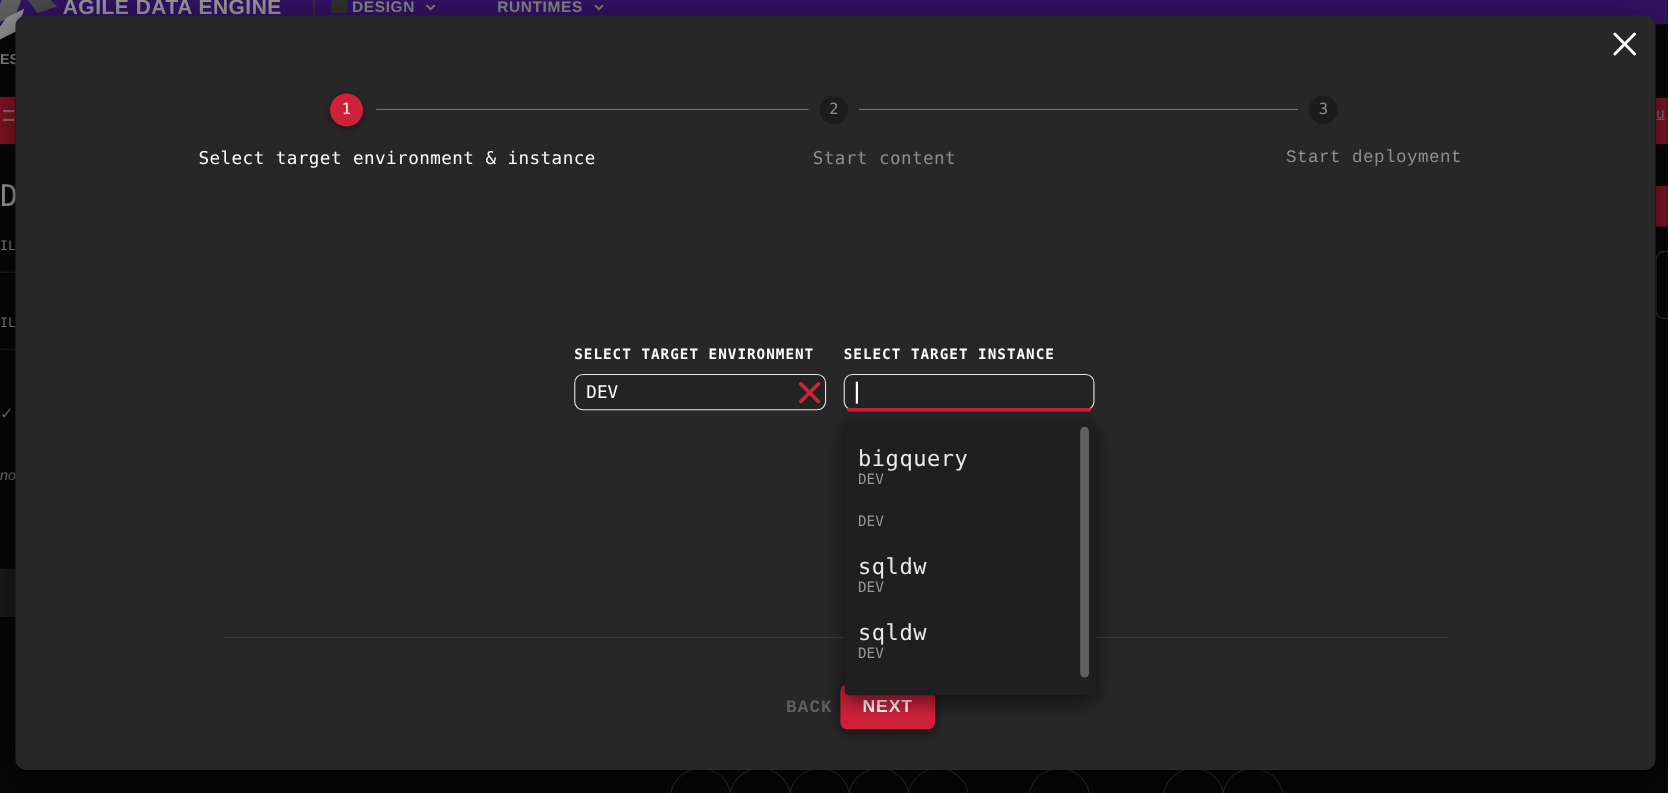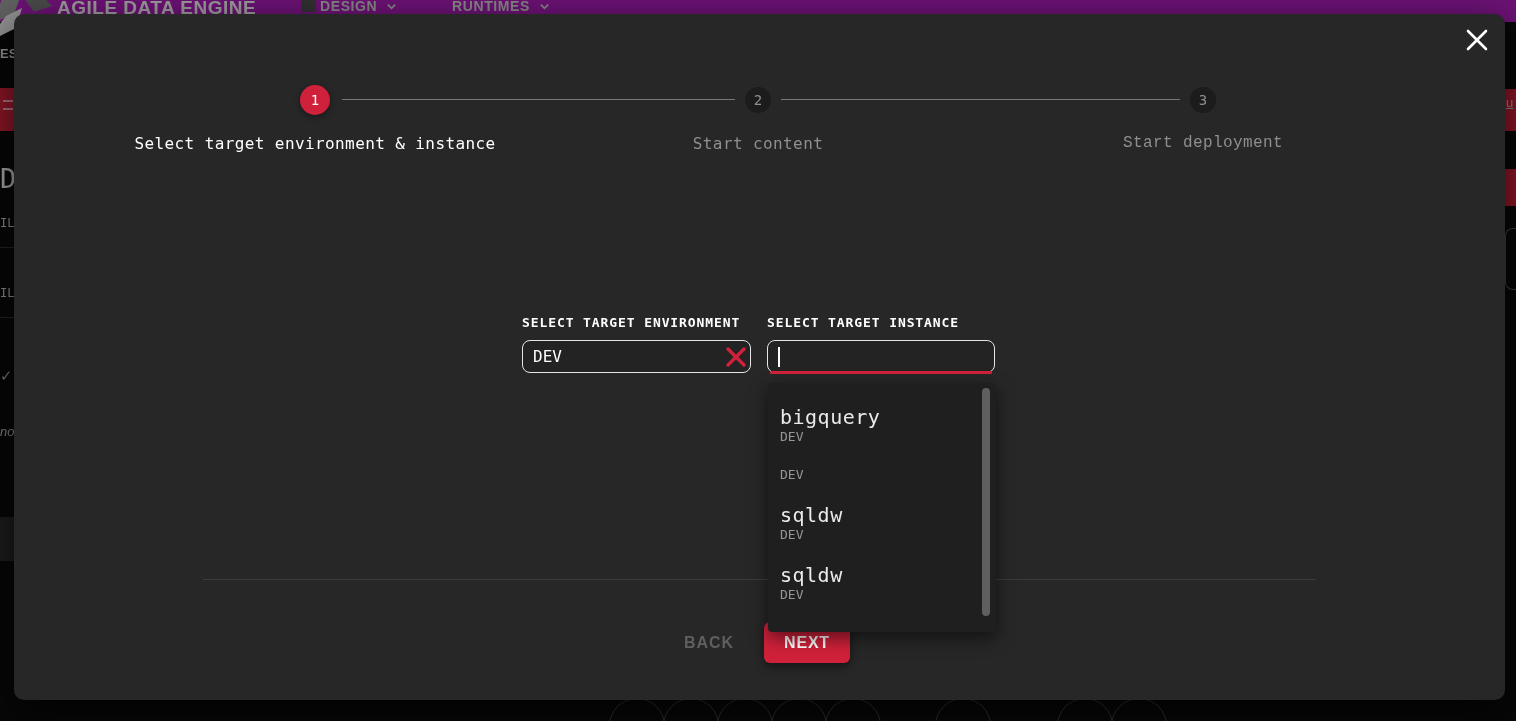--- a/index.html
+++ b/index.html
@@ -2,21 +2,21 @@
 <html><head>
 <meta charset="utf-8">
 <style>
   * { margin:0; padding:0; box-sizing:border-box; }
   html,body { width:1516px; height:721px; overflow:hidden; background:#0b0b0b; }
   body { font-family:"Liberation Sans", sans-serif; position:relative; }
   .mono { font-family:"DejaVu Sans Mono", monospace; }
 
   
   .stage { position:absolute; inset:0; z-index:0; }
-  .topbar { position:absolute; left:0; top:0; width:1516px; height:22px; background:#a21caf; }
+  .topbar { position:absolute; left:0; top:0; width:1516px; height:22px; background:#4c1d95; }
   .logo { position:absolute; left:0; top:-2px; }
   .brand { position:absolute; left:57px; top:-3px; font-size:19px; font-weight:bold;
            letter-spacing:.5px; color:#e8e8e8; white-space:nowrap; }
   .tb-divider { position:absolute; left:285px; top:-4px; width:1px; height:20px; background:#555; }
   .tb-folder { position:absolute; left:301px; top:0; width:15px; height:12px; background:#4a4a4a; border-radius:2px; }
   .nav-item { position:absolute; top:-2px; display:flex; align-items:center; gap:9px;
               color:#c9c9c9; font-size:14px; font-weight:bold; letter-spacing:.6px; cursor:pointer; }
   .nav-design { left:320px; }
   .nav-runtimes { left:452px; }
   .chev { width:11px; height:11px; display:inline-block; }
@@ -58,21 +58,21 @@
   .step-circle.active { width:30px; height:30px; background:#d0213a; color:#ffffff;
                         box-shadow:0 2px 6px rgba(0,0,0,.4); }
   .step-circle.inactive { width:26px; height:26px; background:#1c1c1c; color:#8f8f8f; }
   .sc-1 { left:286px; top:71px; }
   .sc-2 { left:731px; top:73px; }
   .sc-3 { left:1176px; top:73px; }
   .connector { position:absolute; top:85px; height:1px; background:#767676; }
   .conn-1 { left:328px; width:393px; }
   .conn-2 { left:767px; width:399px; }
   .step-label { position:absolute; top:120px; transform:translateX(-50%); font-size:16px;
-                letter-spacing:.4px; white-space:nowrap; }
+                letter-spacing:.4px; white-space:nowrap;margin-left:46px; }
   .step-label.active { color:#ffffff; }
   .step-label.inactive { color:#8f8f8f; }
   .sl-1 { left:301px; } .sl-2 { left:744px; } .sl-3 { left:1189px;font-family:Liberation Mono, monospace; }
 
   
   .field-label { position:absolute; top:301px; color:#ffffff; font-size:13px; font-weight:bold;
                  letter-spacing:.9px; white-space:nowrap; }
   .fl-env { left:508px; } .fl-inst { left:753px; }
   .input-box { position:absolute; top:326px; height:33px; background:#232323;
                border:1.5px solid #e6e6e6; border-radius:8px; display:flex; align-items:center; }
@@ -94,21 +94,21 @@
   .dd-item { padding:9px 12px 11px 12px; cursor:pointer; }
   .dd-primary { color:#eaeaea; font-size:20px; letter-spacing:.5px; line-height:22px; }
   .dd-secondary { color:#969696; font-size:13px; line-height:18px; }
   .dd-thumb { position:absolute; right:6px; top:5px; width:8px; height:228px;
               background:#5f5f5f; border-radius:4px; }
 
   
   .footer-divider { position:absolute; left:189px; top:565px; width:1113px; height:1px; background:#3c3c3c; }
   .back-btn { position:absolute; left:647px; top:613px; width:96px; height:32px; background:none; border:none;
               color:#5f5f5f; font-size:16px; font-weight:bold; letter-spacing:1px; cursor:default;
-              font-family:Liberation Sans, sans-serif; }
+              font-family:Liberation Mono, monospace;text-align:right; }
   .next-btn { position:absolute; left:750px; top:608px; width:86px; height:41px; background:#d0213a;
               border:none; border-radius:6px; color:#ffffff; font-size:16px; font-weight:bold;
               letter-spacing:.8px; cursor:pointer; box-shadow:0 4px 10px rgba(0,0,0,.45); z-index:3;
               font-family:"Liberation Sans", sans-serif; }
 </style>
 </head>
 <body>
 
 <div class="stage">
   <div class="topbar">

